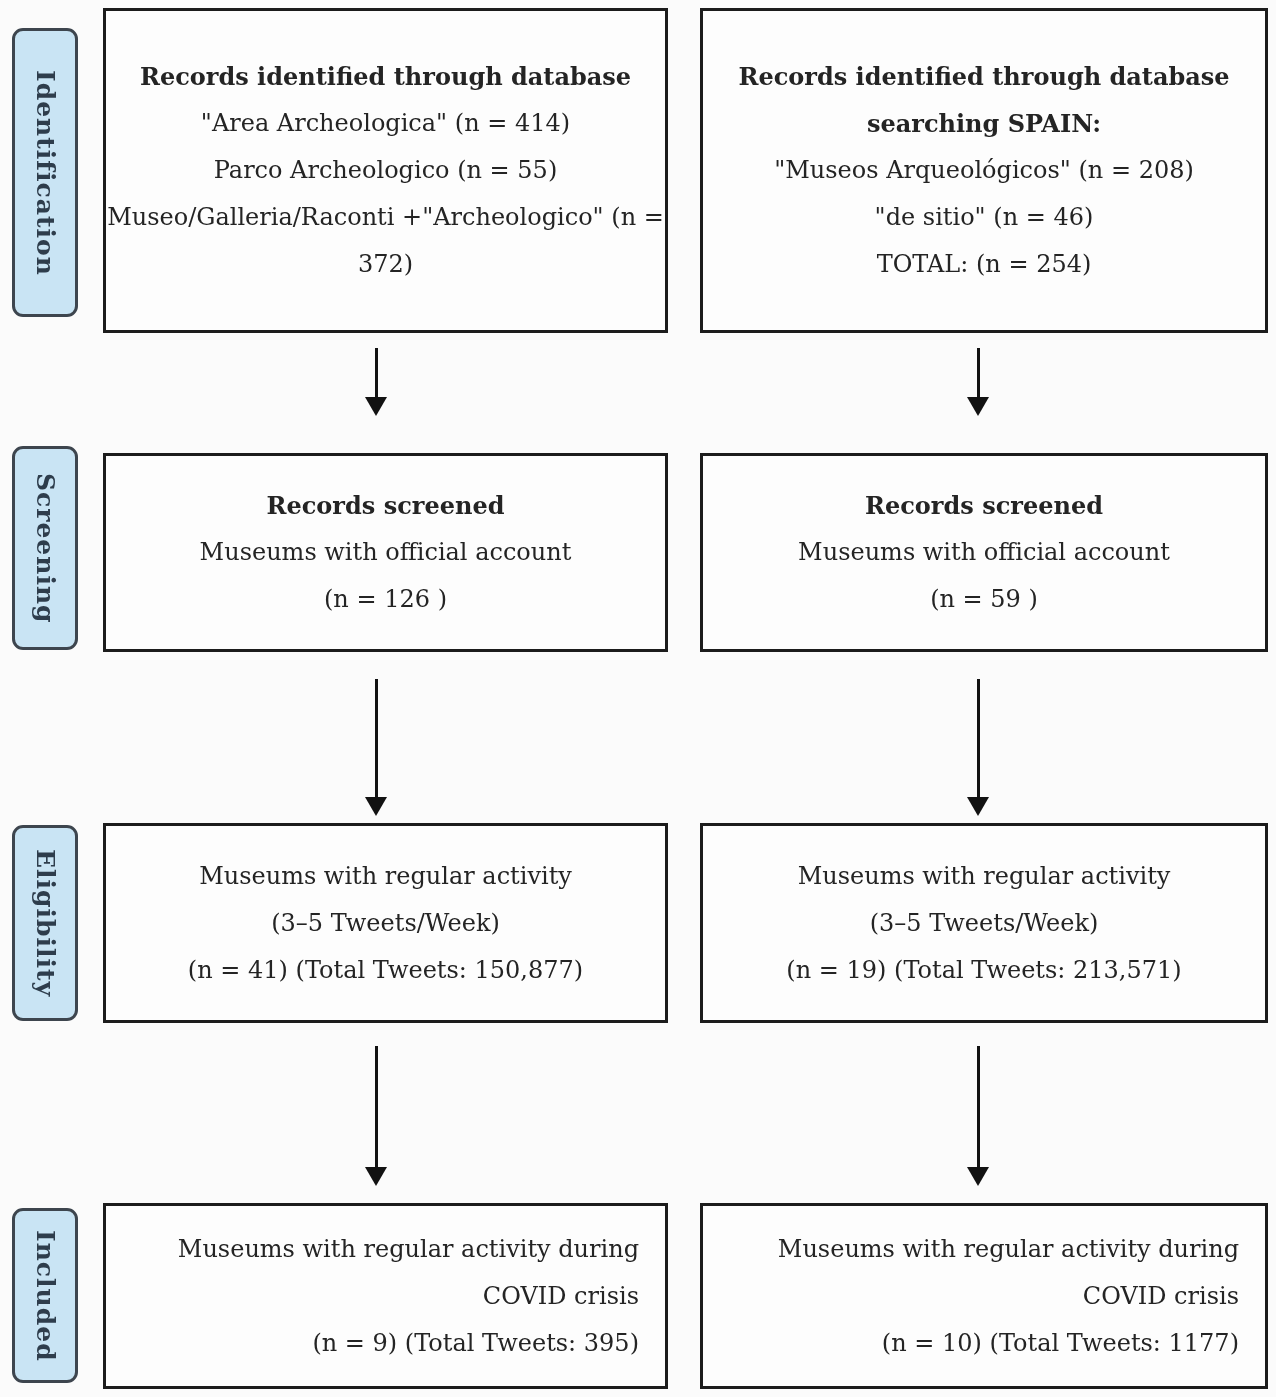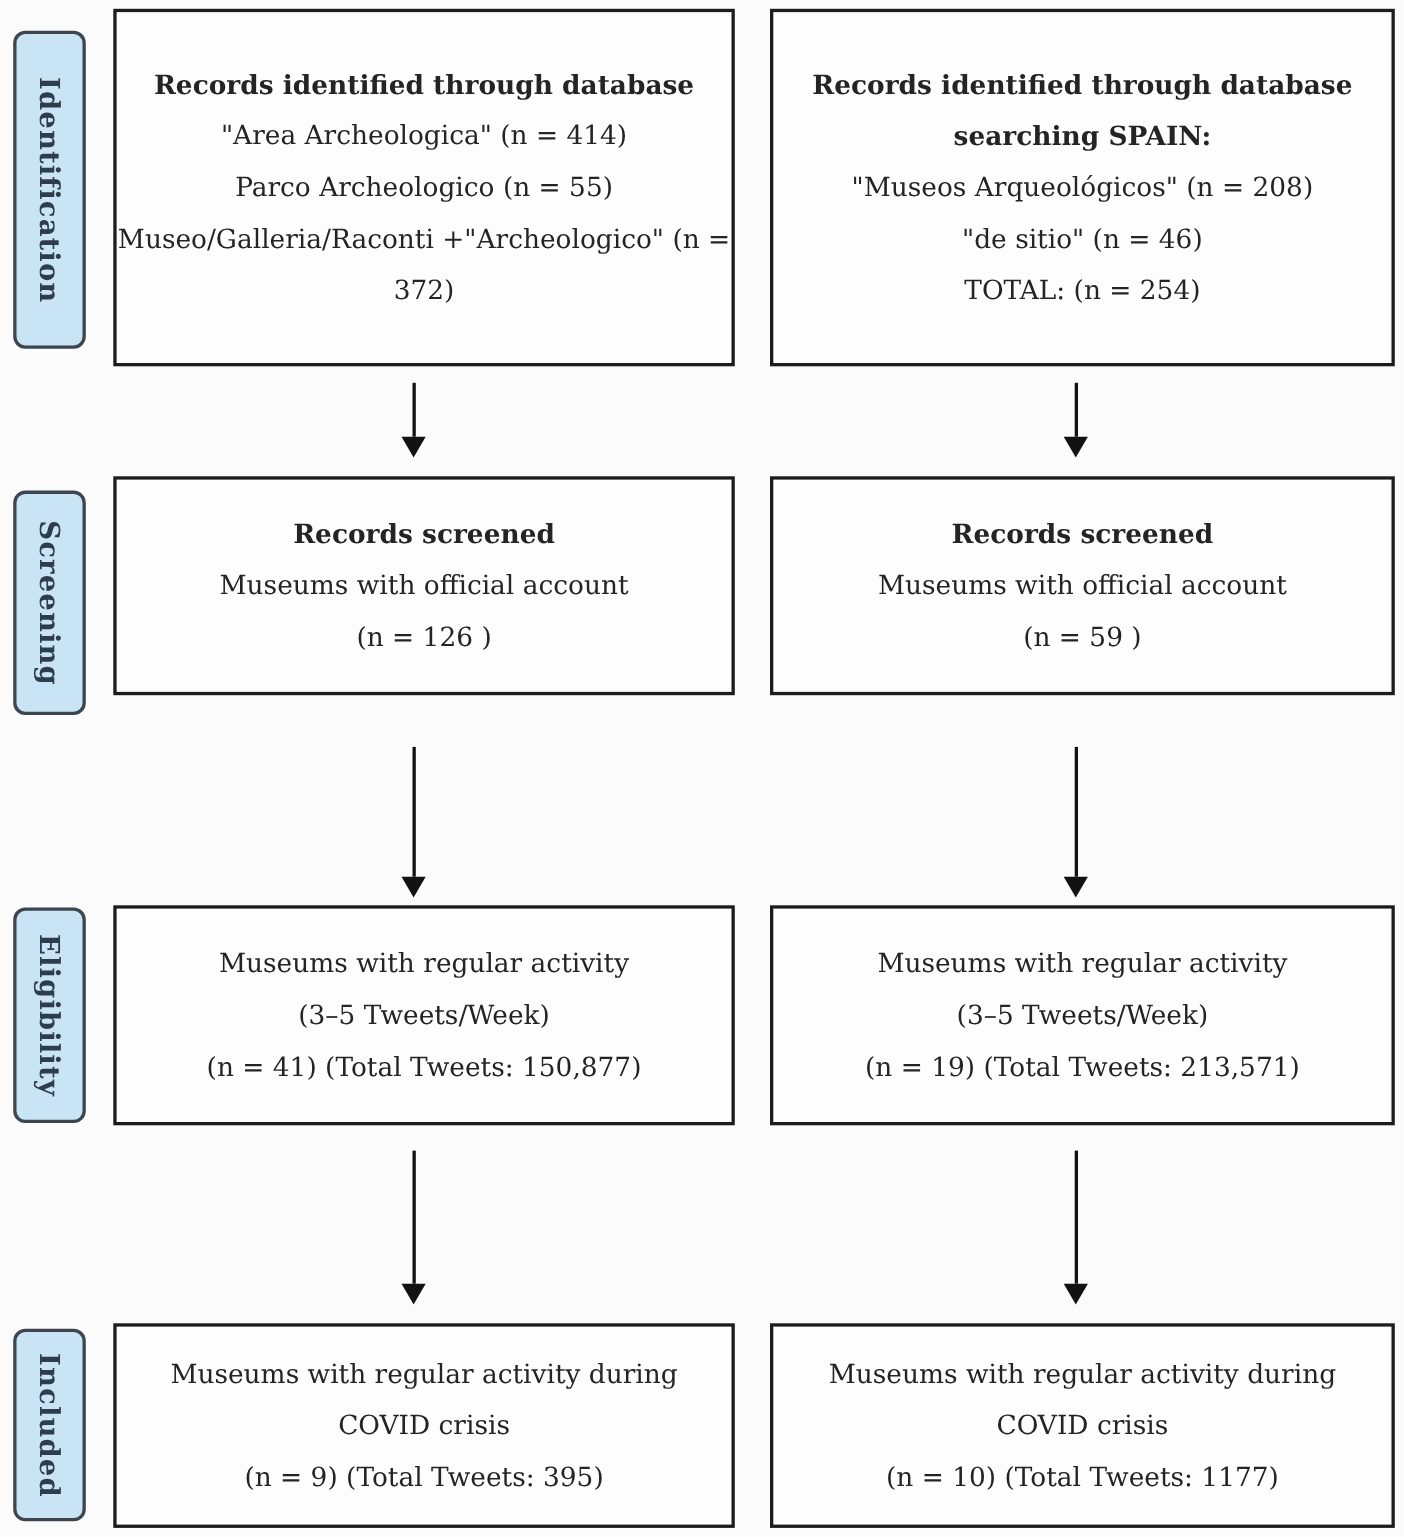--- a/index.html
+++ b/index.html
@@ -47,23 +47,23 @@
     display: flex;
     flex-direction: column;
     justify-content: center;
     align-items: center;
     text-align: center;
     padding: 8px 26px;
   }
   .col-italy { left: 103px; width: 565px; }
   .col-spain { left: 700px; width: 568px; }
   .row-identification { top: 8px;    height: 325px; }
-  .row-screening      { top: 433px;  height: 199px; }
+  .row-screening      { top: 453px;  height: 199px; }
   .row-eligibility    { top: 823px;  height: 200px; align-items: center; }
-  .row-included       { top: 1203px; height: 186px; }
+  .row-included       { top: 1203px; height: 186px; align-items: flex-end; }
 
   .box-line {
     font-size: 24px;
     line-height: 47px;
     color: #242424;
     white-space: nowrap;
   }
   .box-line.bold { font-weight: bold; }
 
   

